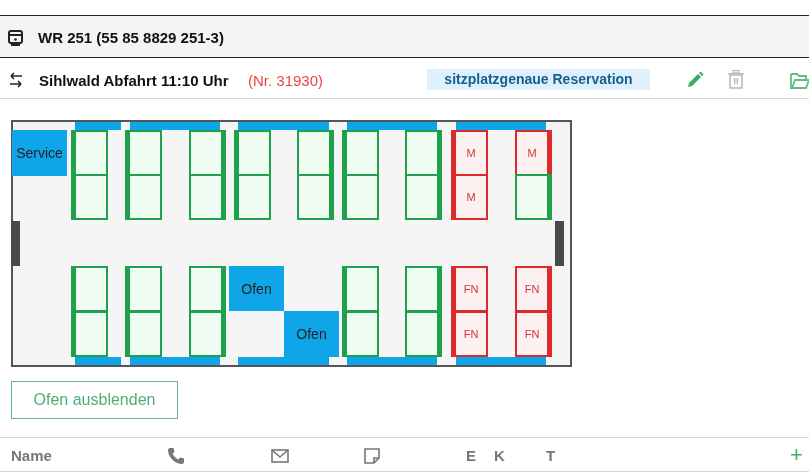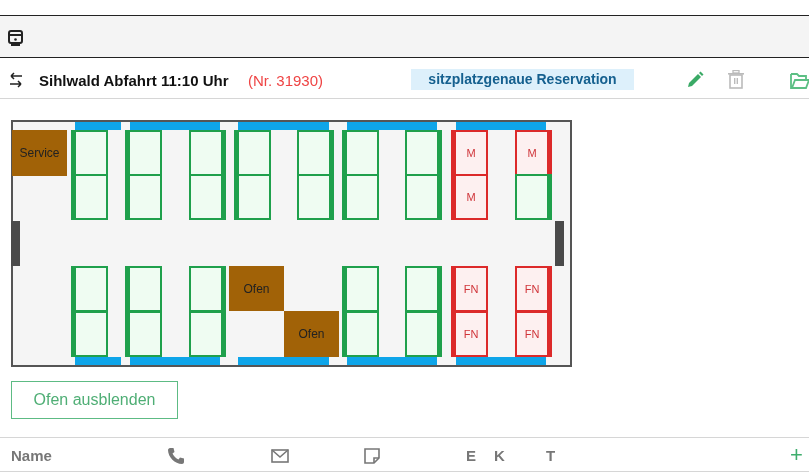--- a/index.html
+++ b/index.html
@@ -5,29 +5,29 @@
   * { box-sizing: border-box; margin: 0; padding: 0; }
   html, body { width: 809px; height: 474px; overflow: hidden; background: #fff; font-family: "Liberation Sans", sans-serif; color: #222; }
   .top-rule { position: absolute; left: 0; top: 15px; width: 809px; height: 1px; background: #222; }
   .coach-header { position: absolute; left: 0; top: 16px; width: 809px; height: 42px; background: #f4f4f4; border-bottom: 1px solid #222; display: flex; align-items: center; }
   .coach-header .icon { position: absolute; left: 8px; top: 14px; width: 15px; height: 16px; }
   .coach-title { position: absolute; left: 38px; top: 13px; font-size: 15px; font-weight: bold; color: #111; }
   .trip-row { position: absolute; left: 0; top: 59px; width: 809px; height: 40px; border-bottom: 1px solid #d6d6d6; }
   .trip-row .swap-icon { position: absolute; left: 8px; top: 13px; width: 16px; height: 16px; }
   .trip-title { position: absolute; left: 39px; top: 13px; font-size: 15px; font-weight: bold; color: #111; }
   .trip-nr { position: absolute; left: 248px; top: 13px; font-size: 15px; color: #ef4444; }
-  .badge { position: absolute; left: 411px; top: 10px; width: 223px; height: 21px; background: #ddf0fb; color: #15608f; font-size: 14px; font-weight: bold; text-align: center; line-height: 21px; }
+  .badge { position: absolute; left: 427px; top: 10px; width: 223px; height: 21px; background: #ddf0fb; color: #15608f; font-size: 14px; font-weight: bold; text-align: center; line-height: 21px; }
   .edit-icon { position: absolute; left: 686px; top: 12px; width: 18px; height: 18px; cursor: pointer; }
   .trash-icon { position: absolute; left: 727px; top: 11px; width: 18px; height: 19px; cursor: pointer; }
   .folder-icon { position: absolute; left: 790px; top: 13px; width: 20px; height: 17px; cursor: pointer; }
 
   .coach { position: absolute; left: 11px; top: 120px; width: 561px; height: 247px; background: #f5f5f5; border: 2px solid #555; }
   .window { position: absolute; height: 8px; background: #0ea5e9; }
   .door { position: absolute; width: 9px; height: 45px; background: #4a4a4a; }
-  .fixture { position: absolute; background: #a16207; font-size: 12px; color: #222; display: flex; align-items: center; justify-content: center; }
+  .fixture { position: absolute; background: #0ea5e9; font-size: 14px; color: #222; display: flex; align-items: center; justify-content: center; }
   .seat { position: absolute; width: 37px; height: 46px; border: 2px solid #1fa04c; background: #effcf2; display: flex; align-items: center; justify-content: center; font-size: 11px; cursor: pointer; }
   .seat.back-left { border-left-width: 5px; }
   .seat.back-right { border-right-width: 5px; }
   .seat.reserved { border-color: #dc2a2a; background: #fdf0f0; color: #d0353a; }
 
   .hide-names { position: absolute; left: 11px; top: 381px; width: 167px; height: 38px; border: 1px solid #5dbb84; background: #fff; color: #4fae75; font-size: 16px; text-align: center; line-height: 36px; cursor: pointer; }
 
   .table-head { position: absolute; left: 0; top: 437px; width: 809px; height: 35px; border-top: 1px solid #d6d6d6; border-bottom: 1px solid #d6d6d6; }
   .th { position: absolute; top: 9px; font-size: 15px; font-weight: bold; color: #777; }
   .th-icon { position: absolute; top: 9px; width: 18px; height: 18px; }
@@ -38,20 +38,21 @@
 
 <div class="top-rule"></div>
 
 <div class="coach-header">
   <svg class="icon" viewBox="0 0 15 16">
     <rect x="1" y="1" width="13" height="12" rx="2" fill="none" stroke="#222" stroke-width="2"></rect>
     <rect x="1" y="4" width="13" height="2" fill="#222"></rect>
     <circle cx="7.5" cy="9.5" r="1.3" fill="#222"></circle>
     <rect x="3" y="14" width="9" height="2" fill="#222"></rect>
   </svg>
+  <span class="coach-title">WR 251 (55 85 8829 251-3)</span>
 </div>
 
 <div class="trip-row">
   <svg class="swap-icon" viewBox="0 0 16 16">
     <path d="M3 4 H14 M3 4 L6 1 M3 4 L6 7" stroke="#222" stroke-width="1.5" fill="none"></path>
     <path d="M13 12 H2 M13 12 L10 9 M13 12 L10 15" stroke="#222" stroke-width="1.5" fill="none"></path>
   </svg>
   <span class="trip-title">Sihlwald Abfahrt 11:10 Uhr</span>
   <span class="trip-nr">(Nr. 31930)</span>
   <span class="badge">sitzplatzgenaue Reservation</span>

